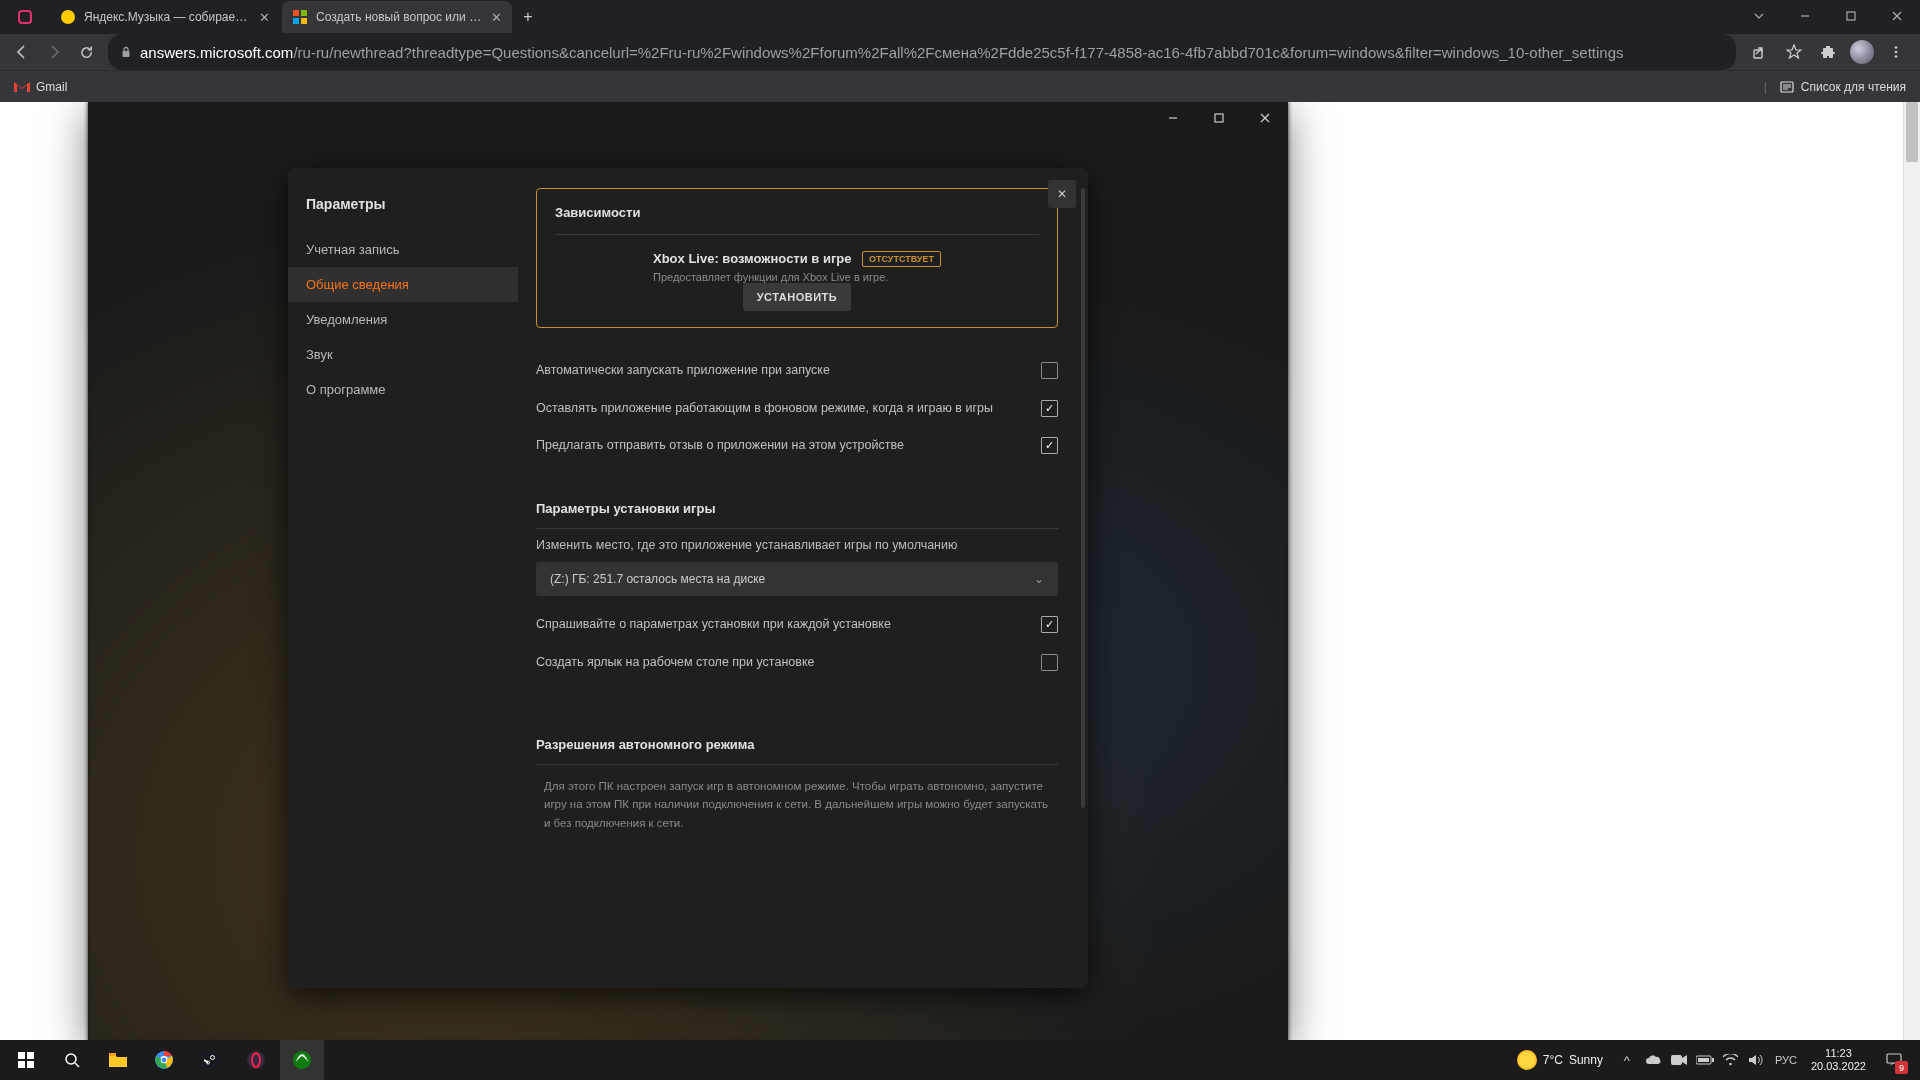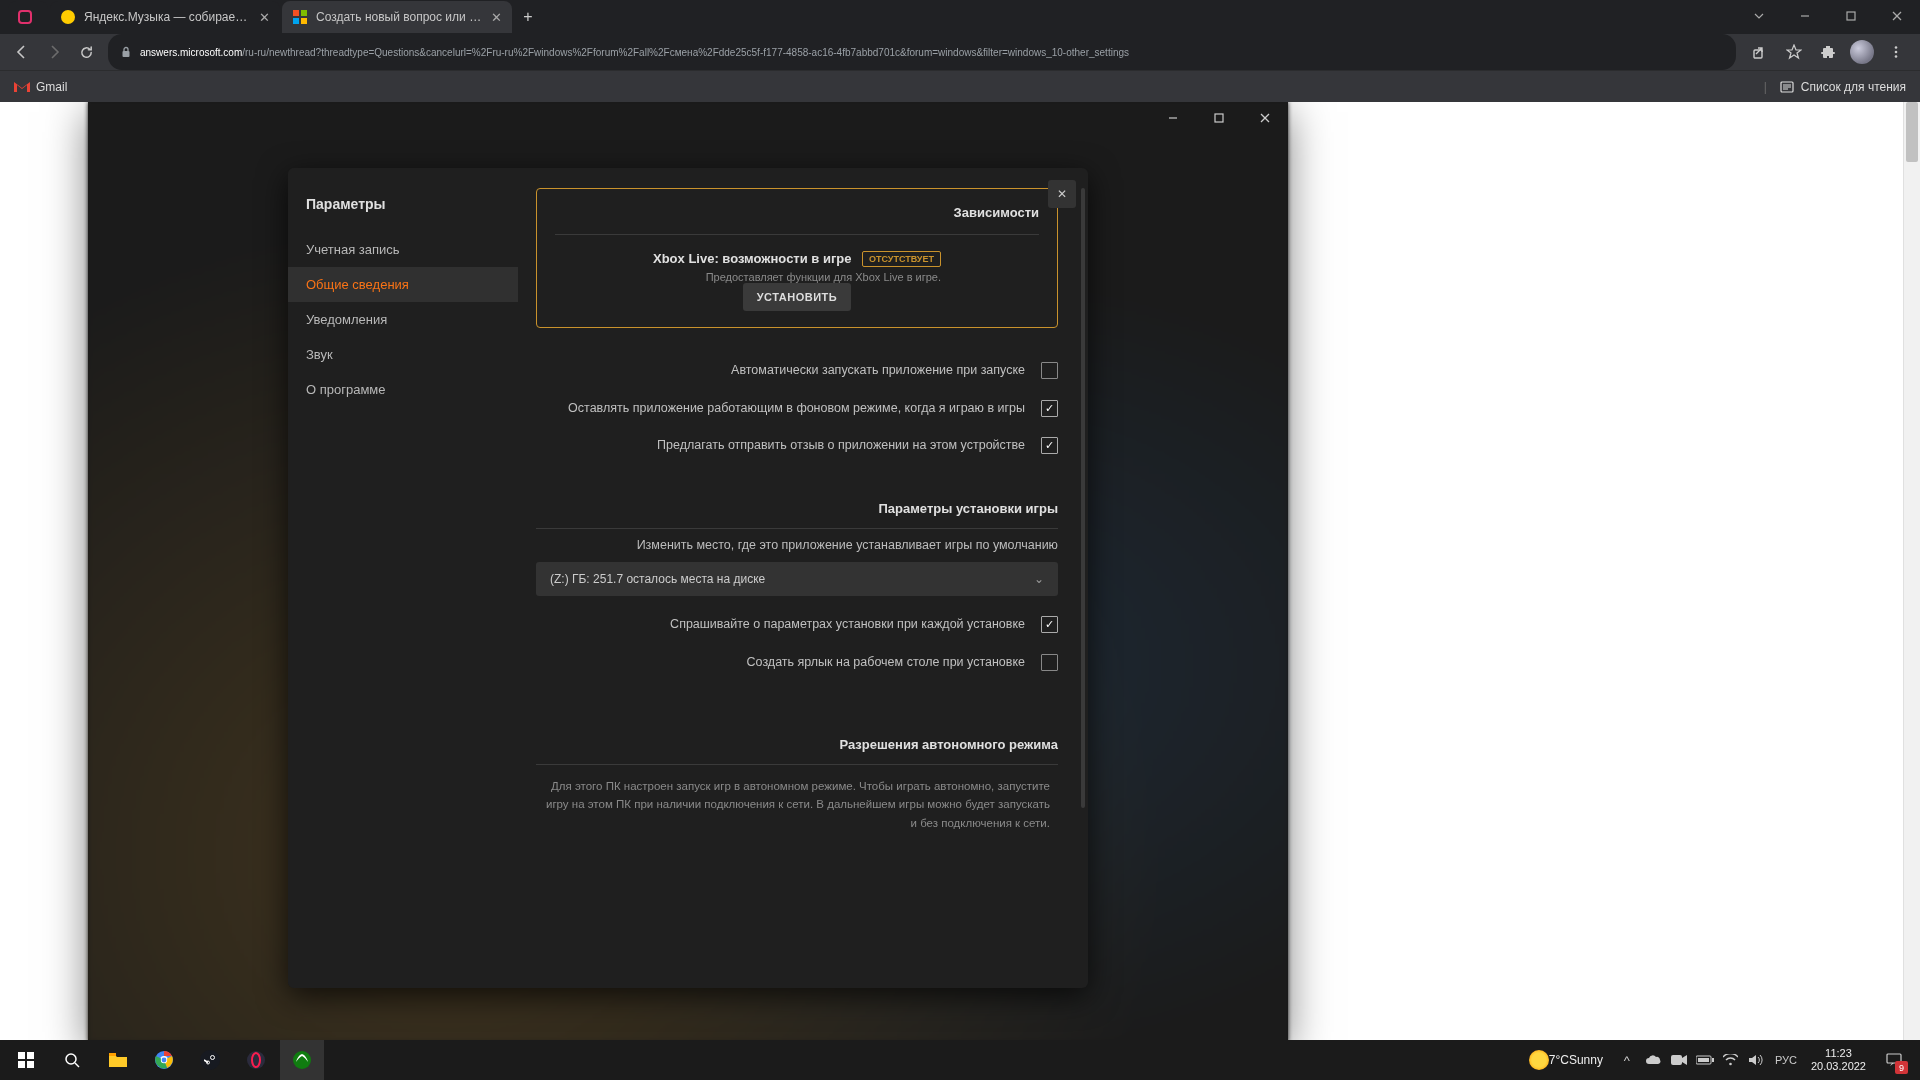--- a/index.html
+++ b/index.html
@@ -15,21 +15,21 @@
 .tab .label { white-space: nowrap; overflow: hidden; text-overflow: ellipsis; flex: 1; }
 .tab .close { margin-left: 8px; font-size: 13px; color: #aaa; }
 .new-tab-btn { width: 28px; height: 28px; color: #ccc; display: flex; align-items: center; justify-content: center; font-size: 16px; cursor: pointer; }
 .win-ctrls { position: absolute; right: 0; top: 0; display: flex; }
 .win-ctrls div { width: 46px; height: 32px; display: flex; align-items: center; justify-content: center; color: #aaa; }
 .win-ctrls svg { width: 10px; height: 10px; }
 
 .nav-bar { height: 36px; background: #35363a; display: flex; align-items: center; padding: 0 8px; gap: 4px; }
 .nav-btn { width: 28px; height: 28px; display: flex; align-items: center; justify-content: center; color: #c7c7c7; cursor: pointer; border-radius: 50%; }
 .nav-btn.disabled { color: #6c6c6c; }
-.address-bar { flex: 1; height: 36px; background: #202124; border-radius: 14px; display: flex; align-items: center; padding: 0 12px; color: #ededed; font-size: 10px; margin: 0 4px; }
+.address-bar { flex: 1; height: 36px; background: #202124; border-radius: 14px; display: flex; align-items: center; padding: 0 12px; color: #ededed; font-size: 15px; margin: 0 4px; }
 .address-bar .lock { margin-right: 8px; }
 .url-host { color: #ffffff; }
 .url-rest { color: #9aa0a6; }
 .nav-right { display: flex; align-items: center; gap: 2px; }
 .ext-btn { width: 32px; height: 32px; display: flex; align-items: center; justify-content: center; color: #ccc; cursor: pointer; }
 .profile-avatar { width: 24px; height: 24px; border-radius: 50%; background: radial-gradient(circle at 35% 35%, #ccd, #778 70%); margin: 0 4px; }
 
 .bookmark-bar { height: 32px; background: #35363a; border-top: 1px solid #2b2c2e; display: flex; align-items: center; padding: 0 8px; font-size: 12px; color: #ddd; justify-content: space-between; }
 .bm-item { display: flex; align-items: center; gap: 6px; cursor: pointer; padding: 4px 6px; }
 .bm-item .ico { width: 16px; height: 16px; display: inline-flex; align-items: center; justify-content: center; font-size: 16px; }
@@ -45,21 +45,21 @@
 .app-window .bg-blur { position:absolute; inset:0 0 0 0; background: radial-gradient(ellipse at 30% 80%, rgba(210,150,40,0.2), transparent 60%), radial-gradient(ellipse at 70% 60%, rgba(40,120,200,0.15), transparent 50%), #1b1b1b; filter: blur(2px); }
 .app-titlebar { position: absolute; top: 0; right: 0; height: 32px; display: flex; align-items: center; z-index: 5; }
 .app-titlebar .btn { width: 46px; height: 32px; display: flex; align-items: center; justify-content: center; color: #ccc; cursor: pointer; }
 
 .settings-modal { position: absolute; left: 200px; top: 66px; width: 800px; height: 820px; background: #1f1f1f; border-radius: 6px; box-shadow: 0 8px 30px rgba(0,0,0,0.7); display: flex; z-index: 3; overflow: hidden; }
 .settings-modal .close-btn { position: absolute; top: 12px; right: 12px; width: 28px; height: 28px; background: #333; border-radius: 3px; display: flex; align-items: center; justify-content: center; color: #ccc; cursor: pointer; z-index: 4; font-size:12px; }
 .modal-sidebar { width: 230px; background: #1f1f1f; padding-top: 16px; }
 .modal-title { color: #e0e0e0; font-weight: 600; font-size: 14px; padding: 12px 18px 20px 18px; }
 .side-item { color: #b8b8b8; font-size: 13px; padding: 10px 18px; cursor: pointer; }
 .side-item.active { background: #303030; color: #f97316; }
-.modal-main { flex: 1; padding: 20px 30px 20px 18px; overflow-y: auto; position: relative; text-align: right; }
+.modal-main { flex: 1; padding: 20px 30px 20px 18px; overflow-y: auto; position: relative; }
 .modal-main .scroll-ind { position: absolute; right: 3px; top: 20px; width: 4px; height: 620px; background: #3a3a3a; border-radius: 2px; }
 
 .dep-card { border: 1px solid #c9922c; border-radius: 4px; padding: 16px 18px; margin-bottom: 24px; }
 .dep-card .dep-title { color: #e0e0e0; font-size: 13px; font-weight: 600; padding-bottom: 14px; border-bottom: 1px solid #3a3a3a; margin-bottom: 14px; }
 .dep-row { display: flex; align-items: center; justify-content: space-between; flex-direction: column; }
 .dep-row .info { flex: 1; }
 .dep-name { color: #e0e0e0; font-size: 13px; font-weight: 600; }
 .dep-badge { display: inline-block; border: 1px solid #c9922c; color: #c9922c; font-size: 9px; font-weight: 600; padding: 2px 6px; border-radius: 2px; margin-left: 6px; vertical-align: middle; }
 .dep-desc { color: #8a8a8a; font-size: 11px; margin-top: 4px; }
 .install-btn { background: #3a3a3a; color: #ddd; font-size: 11px; font-weight: 600; padding: 8px 14px; border-radius: 3px; cursor: pointer; letter-spacing: 0.5px; }
@@ -76,21 +76,21 @@
 .install-desc { color: #bdbdbd; font-size: 12.5px; margin-top: 4px; line-height: 1.4; }
 .help-text { color: #8a8a8a; font-size: 11.5px; line-height: 1.6; padding: 4px 8px 0 8px; }
 
 
 .taskbar { position: absolute; left: 0; right: 0; bottom: 0; height: 40px; background: #1b1b1b; display: flex; align-items: center; padding: 0 4px; z-index: 100; }
 .tb-left { display: flex; align-items: center; gap: 2px; }
 .tb-btn { width: 44px; height: 40px; display: flex; align-items: center; justify-content: center; cursor: pointer; color: #fff; position: relative; }
 .tb-btn.active { background: #333; }
 .tb-center { flex: 1; }
 .tb-right { display: flex; align-items: center; gap: 2px; padding-right: 4px; }
-.weather { display: flex; align-items: center; gap: 0; color: #eee; font-size: 12px; padding: 0 10px; cursor: pointer; }
+.weather { display: flex; align-items: center; gap: 6px; color: #eee; font-size: 12px; padding: 0 10px; cursor: pointer; }
 .weather .sun { width: 20px; height: 20px; border-radius: 50%; background: radial-gradient(circle, #ffd740 50%, #ff9800 90%); }
 .tray-ico { width: 24px; height: 40px; display: flex; align-items: center; justify-content: center; color: #ccc; font-size: 13px; cursor: pointer; }
 .clock { color: #eee; font-size: 11px; text-align: center; line-height: 1.2; padding: 0 8px; cursor: pointer; }
 .notif { width: 36px; height: 40px; display: flex; align-items: center; justify-content: center; position: relative; color: #ccc; cursor: pointer; }
 .notif .badge { position: absolute; bottom: 6px; right: 4px; background: #d13438; color: #fff; font-size: 9px; width: 13px; height: 13px; border-radius: 2px; display: flex; align-items: center; justify-content: center; }
 
 
 .ic-steam { width:20px; height:20px; border-radius:50%; background:#171a21; display:flex; align-items:center; justify-content:center; color:#fff; }
 </style>
 </head>

